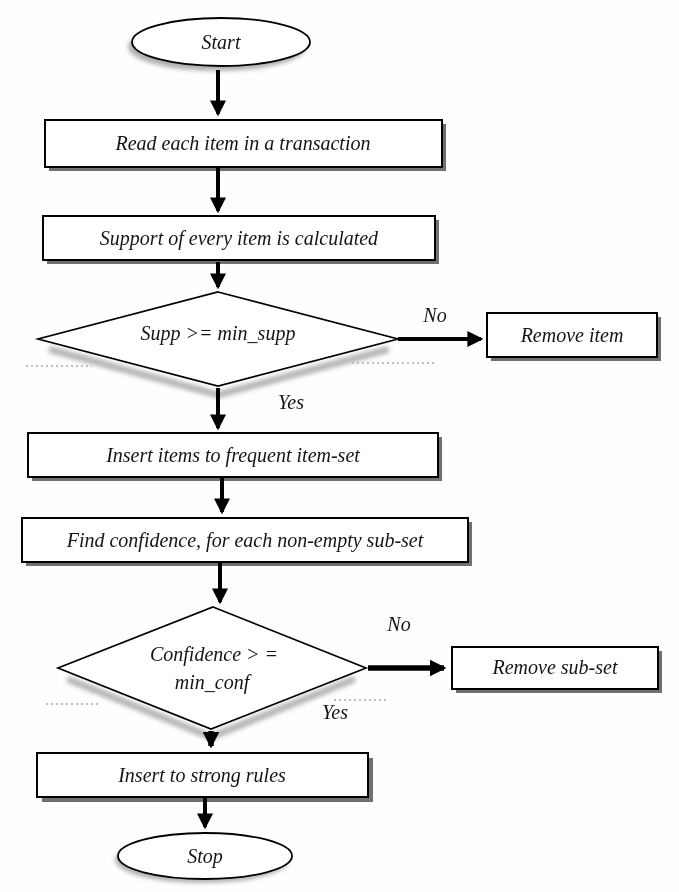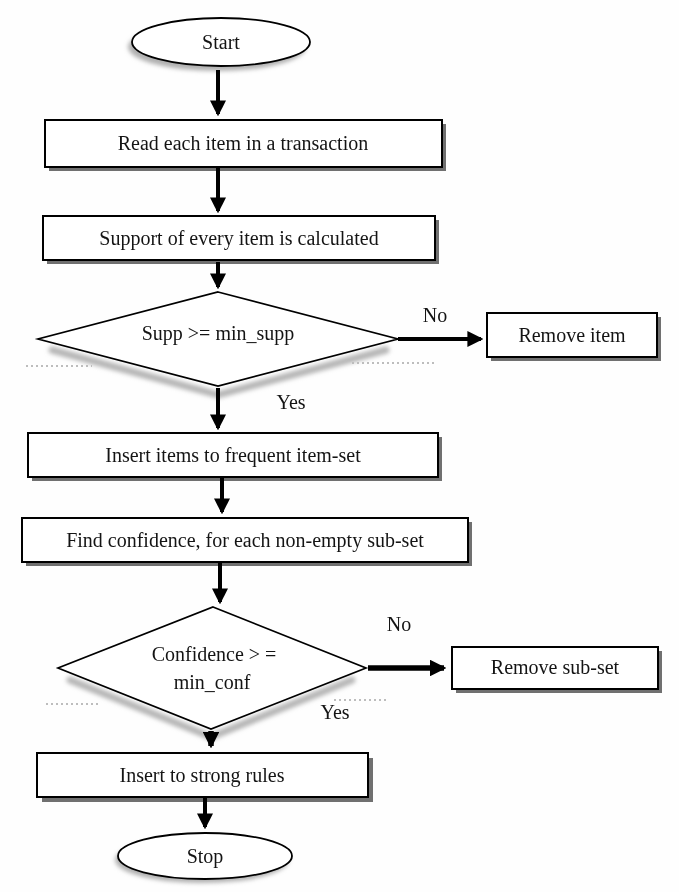--- a/index.html
+++ b/index.html
@@ -1,18 +1,19 @@
 <!DOCTYPE html>
 <html><head>
 <meta charset="utf-8">
 <style>
   html, body { margin:0; padding:0; background:#ffffff; }
   .page {
     position:relative; width:679px; height:892px; background:#fefefe;
     font-family:"Liberation Serif","DejaVu Serif",serif;
+    font-style:italic;
   }
   svg text {
     font-family:"Liberation Serif","DejaVu Serif",serif;
     font-size:20px; fill:#141414; text-anchor:middle;
   }
   svg .shape  { fill:#ffffff; stroke:#000000; }
   svg .rect-shape    { stroke-width:2; }
   svg .diamond-shape { stroke-width:1.7; }
   svg .ellipse-shape { stroke-width:1.8; }
   svg .arrow  { stroke:#000000; stroke-width:4; fill:none; }

